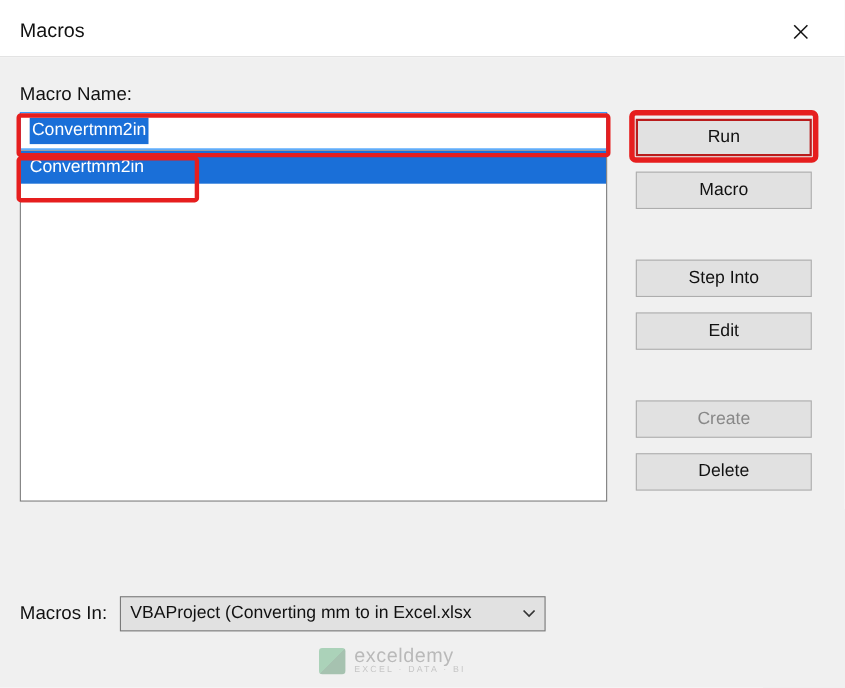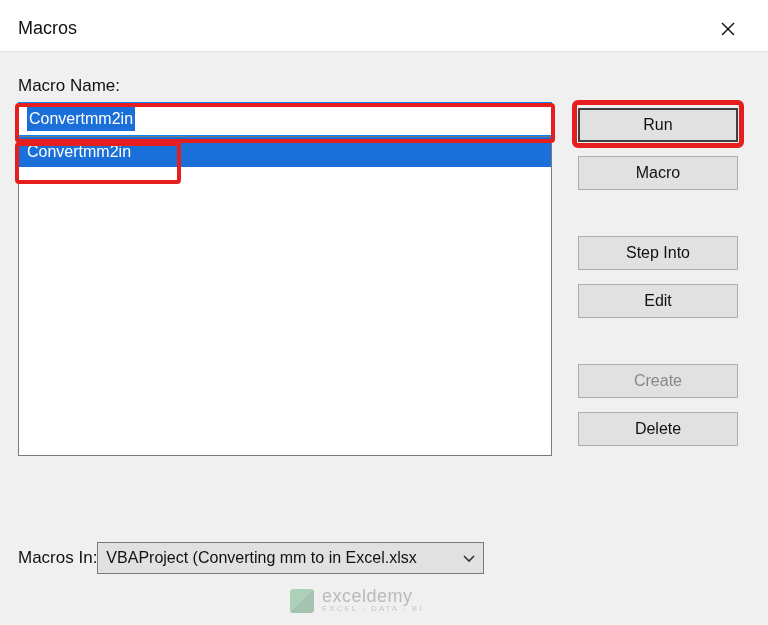--- a/index.html
+++ b/index.html
@@ -134,36 +134,37 @@
       width: 160px;
       height: 34px;
       background: #e1e1e1;
       border: 1px solid #adadad;
       font-size: 16px;
       color: #111;
       cursor: pointer;
       font-family: inherit;
     }
     .btn.default {
-      border: 2px solid #404040;
+      border: 2px solid #b91c1c;
     }
     .btn:disabled {
       color: #888;
       cursor: default;
     }
     .btn-gap {
       height: 18px;
     }
 
     .macrosin-row {
       position: absolute;
       left: 18px;
       top: 490px;
       display: flex;
       align-items: center;
+      gap: 12px;
     }
     .macrosin-label {
       font-size: 17px;
       color: #111;
     }
     .macrosin-select {
       width: 387px;
       height: 32px;
       border: 1px solid #7a7a7a;
       background: #e1e1e1;

